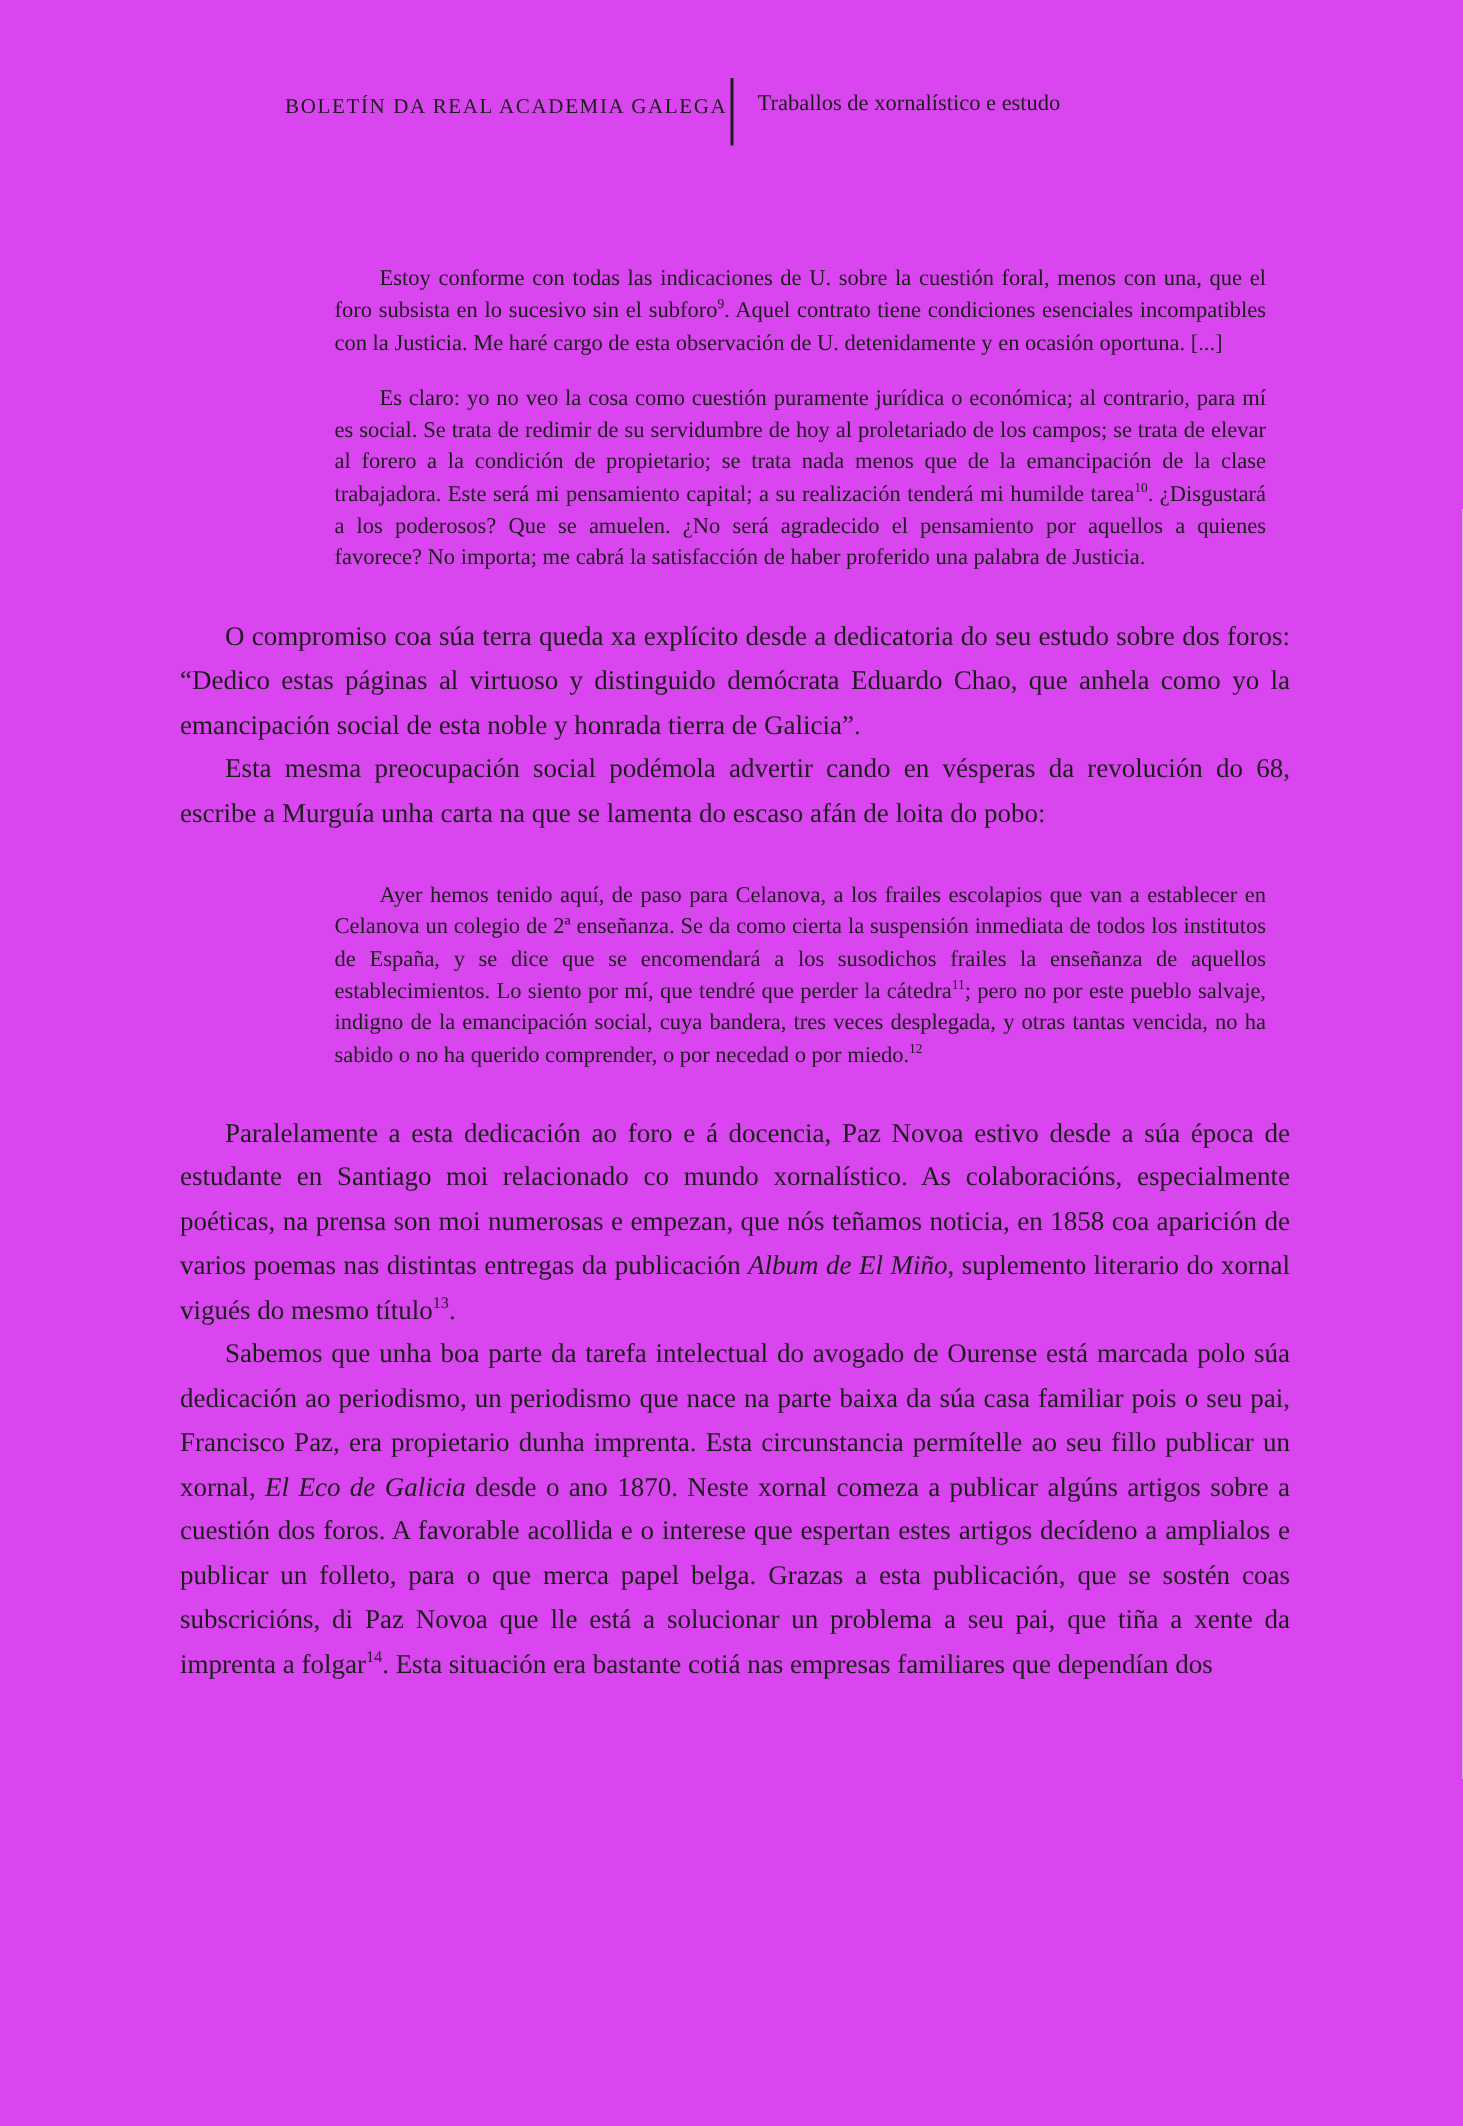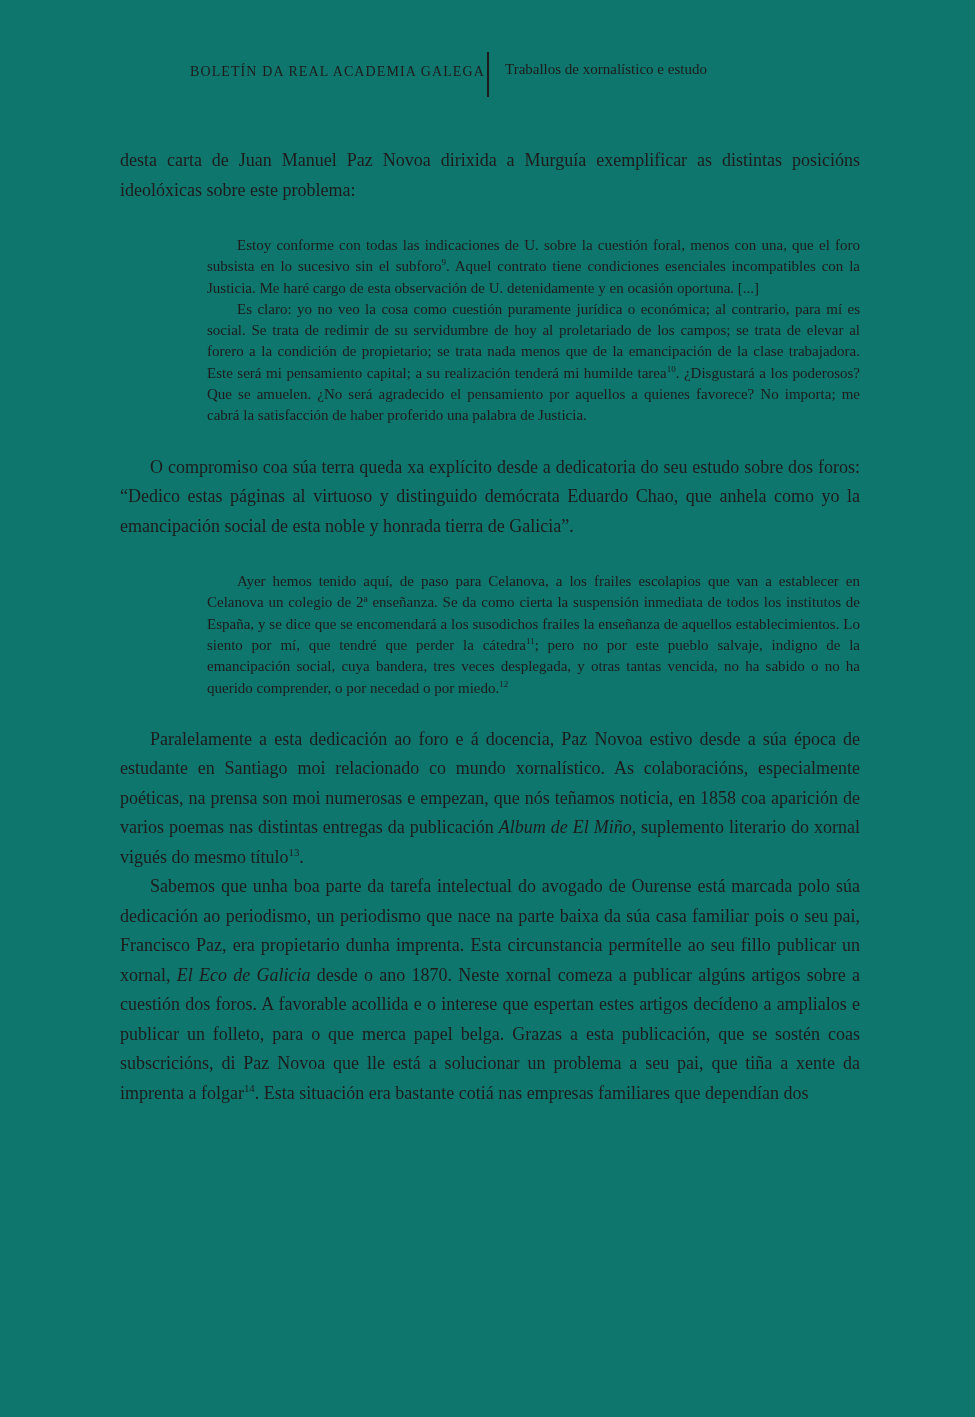--- a/index.html
+++ b/index.html
@@ -1,21 +1,21 @@
 <!DOCTYPE html>
 <html><head>
 <meta charset="utf-8">
 <style>
   html, body { margin: 0; padding: 0; background: #e8e8e8; }
   .page {
     position: relative;
     width: 975px;
     height: 1417px;
     margin: 0 auto;
-    background: #0f766e;
+    background: #d946ef;
     font-family: "Liberation Serif", "DejaVu Serif", serif;
     color: #1c1c1c;
     overflow: hidden;
   }
 
   
   .running-head { position: absolute; left: 0; top: 0; width: 100%; height: 110px; }
   .journal-title {
     position: absolute;
     left: 190px; top: 64px;
@@ -49,21 +49,21 @@
     text-align: justify;
     text-indent: 30px;
   }
   p.body-para.no-indent { text-indent: 0; }
   blockquote.quote {
     margin: 30px 0 26px 87px;
     padding: 0;
     width: 653px;
   }
   blockquote.quote p {
-    margin: 0;
+    margin: 16px;
     font-size: 15px;
     line-height: 21.3px;
     text-align: justify;
     text-indent: 30px;
   }
   sup { font-size: 0.6em; line-height: 0; vertical-align: super; }
   em { }
 
   
   .page-foot { position: absolute; left: 0; top: 1315px; width: 100%; height: 60px; }
@@ -73,28 +73,28 @@
 
 <div class="page">
 
   <div class="running-head">
     <span class="journal-title">BOLETÍN DA REAL ACADEMIA GALEGA</span>
     <span class="header-divider"></span>
     <span class="section-title">Traballos de xornalístico e estudo</span>
   </div>
 
   <div class="content">
-    <p class="body-para no-indent"><span>desta carta de Juan Manuel Paz Novoa dirixida a Murguía exemplificar as distintas posicións ideolóxicas sobre este problema:</span></p>
 
     <blockquote class="quote">
       <p><span>Estoy conforme con todas las indicaciones de U. sobre la cuestión foral, menos con una, que el foro subsista en lo sucesivo sin el subforo</span><sup>9</sup><span>. Aquel contrato tiene condiciones esenciales incompatibles con la Justicia. Me haré cargo de esta observación de U. detenidamente y en ocasión oportuna. [...]</span></p>
       <p><span>Es claro: yo no veo la cosa como cuestión puramente jurídica o económica; al contrario, para mí es social. Se trata de redimir de su servidumbre de hoy al proletariado de los campos; se trata de elevar al forero a la condición de propietario; se trata nada menos que de la emancipación de la clase trabajadora. Este será mi pensamiento capital; a su realización tenderá mi humilde tarea</span><sup>10</sup><span>. ¿Disgustará a los poderosos? Que se amuelen. ¿No será agradecido el pensamiento por aquellos a quienes favorece? No importa; me cabrá la satisfacción de haber proferido una palabra de Justicia.</span></p>
     </blockquote>
 
     <p class="body-para"><span>O compromiso coa súa terra queda xa explícito desde a dedicatoria do seu estudo sobre dos foros: “Dedico estas páginas al virtuoso y distinguido demócrata Eduardo Chao, que anhela como yo la emancipación social de esta noble y honrada tierra de Galicia”.</span></p>
+    <p class="body-para"><span>Esta mesma preocupación social podémola advertir cando en vésperas da revolución do 68, escribe a Murguía unha carta na que se lamenta do escaso afán de loita do pobo:</span></p>
 
     <blockquote class="quote">
       <p><span>Ayer hemos tenido aquí, de paso para Celanova, a los frailes escolapios que van a establecer en Celanova un colegio de 2ª enseñanza. Se da como cierta la suspensión inmediata de todos los institutos de España, y se dice que se encomendará a los susodichos frailes la enseñanza de aquellos establecimientos. Lo siento por mí, que tendré que perder la cátedra</span><sup>11</sup><span>; pero no por este pueblo salvaje, indigno de la emancipación social, cuya bandera, tres veces desplegada, y otras tantas vencida, no ha sabido o no ha querido comprender, o por necedad o por miedo.</span><sup>12</sup></p>
     </blockquote>
 
     <p class="body-para"><span>Paralelamente a esta dedicación ao foro e á docencia, Paz Novoa estivo desde a súa época de estudante en Santiago moi relacionado co mundo xornalístico. As colaboracións, especialmente poéticas, na prensa son moi numerosas e empezan, que nós teñamos noticia, en 1858 coa aparición de varios poemas nas distintas entregas da publicación </span><em>Album de El Miño</em><span>, suplemento literario do xornal vigués do mesmo título</span><sup>13</sup><span>.</span></p>
     <p class="body-para"><span>Sabemos que unha boa parte da tarefa intelectual do avogado de Ourense está marcada polo súa dedicación ao periodismo, un periodismo que nace na parte baixa da súa casa familiar pois o seu pai, Francisco Paz, era propietario dunha imprenta. Esta circunstancia permítelle ao seu fillo publicar un xornal, </span><em>El Eco de Galicia</em><span> desde o ano 1870. Neste xornal comeza a publicar algúns artigos sobre a cuestión dos foros. A favorable acollida e o interese que espertan estes artigos decídeno a amplialos e publicar un folleto, para o que merca papel belga. Grazas a esta publicación, que se sostén coas subscricións, di Paz Novoa que lle está a solucionar un problema a seu pai, que tiña a xente da imprenta a folgar</span><sup>14</sup><span>. Esta situación era bastante cotiá nas empresas familiares que dependían dos</span></p>
   </div>
 
   <div class="page-foot">

